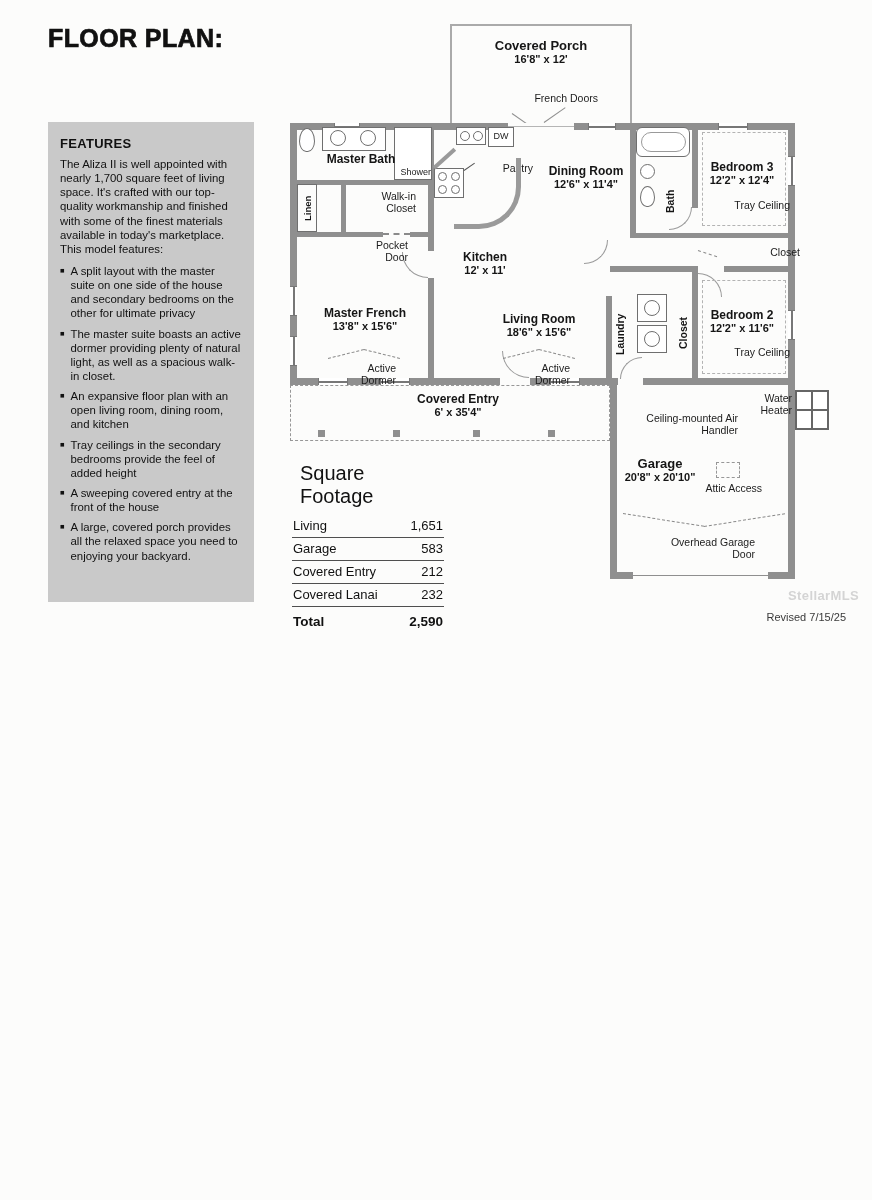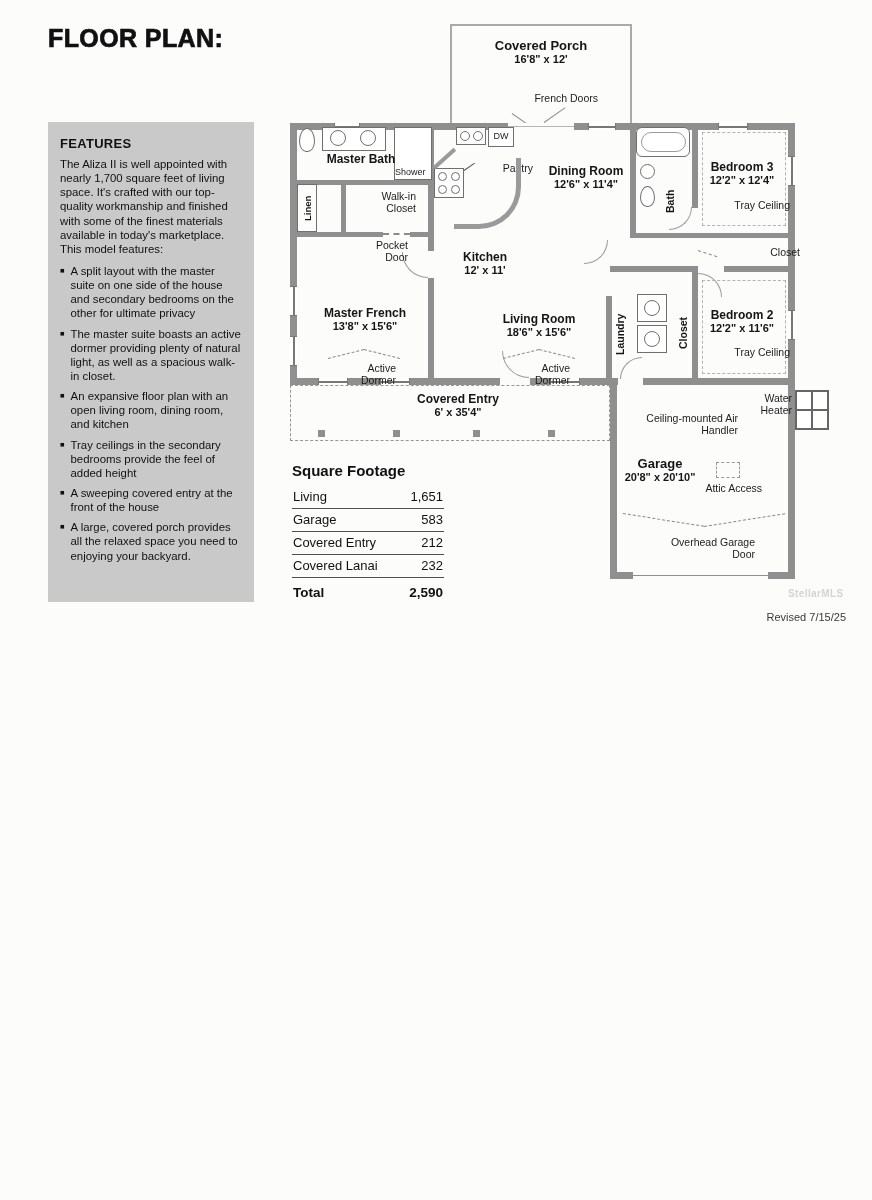--- a/index.html
+++ b/index.html
@@ -38,25 +38,25 @@
   .winH{position:absolute;height:7px;background:linear-gradient(#777,#777) center/100% 2px no-repeat,#fff;
         border-left:1px solid #777;border-right:1px solid #777;box-sizing:border-box;}
   .winV{position:absolute;width:7px;background:linear-gradient(#777,#777) center/2px 100% no-repeat,#fff;
         border-top:1px solid #777;border-bottom:1px solid #777;box-sizing:border-box;}
   .gapH{position:absolute;height:7px;background:#fcfcfb;}
   .arc{position:absolute;box-sizing:border-box;}
   .pillar{position:absolute;width:7px;height:7px;background:#8f8f8f;}
   .porch{position:absolute;border:2px solid #aaa;box-sizing:border-box;}
   
   .sqft{position:absolute;left:292px;top:462px;width:152px;}
-  .sqft .sh{font-size:15px;font-weight:bold;margin:0 0 7px;}
+  .sqft .sh{font-size:20px;font-weight:normal;margin:0 8px 7px;}
   .srow{display:flex;justify-content:space-between;font-size:13px;
         padding:3px 1px 4px;border-bottom:1.5px solid #4f4f4f;}
   .srow.total{border-bottom:none;font-weight:bold;font-size:13.5px;padding-top:7px;}
-  .watermark{position:absolute;left:788px;top:588px;font-size:10px;font-weight:bold;
+  .watermark{position:absolute;left:788px;top:588px;font-size:13px;font-weight:bold;
              color:#d4d4d4;letter-spacing:.4px;}
   .revised{position:absolute;left:742px;top:611px;width:104px;text-align:right;
            font-size:11px;color:#3a3a3a;}
 </style>
 </head>
 <body>
 
 <div class="page">
 
   <div class="kicker">FLOOR PLAN:</div>
@@ -151,21 +151,21 @@
     <div class="arc" style="left:332px;top:339px;width:22px;height:22px;border-left:1.2px solid #9a9a9a;border-top:1.2px solid #9a9a9a;border-radius:22px 0 0 0;"></div>
     <div class="arc" style="left:296px;top:222px;width:24px;height:24px;border-right:1.2px solid #9a9a9a;border-bottom:1.2px solid #9a9a9a;border-radius:0 0 24px 0;"></div>
     <div class="dline" style="left:95px;top:215px;width:27px;border-top-width:2px;"></div>
 
     <div class="fix" style="left:11px;top:110px;width:16px;height:24px;border-radius:50% 50% 45% 45% / 55% 55% 45% 45%;"></div>
     <div class="fix" style="left:34px;top:109px;width:64px;height:24px;">
       <div class="circ" style="left:7px;top:2px;width:16px;height:16px;"></div>
       <div class="circ" style="left:37px;top:2px;width:16px;height:16px;"></div>
     </div>
     <div class="fix" style="left:106px;top:109px;width:38px;height:53px;">
-      <div class="small" style="position:absolute;left:0;right:0;bottom:2px;text-align:left;font-size:9px;">Shower</div>
+      <div class="small" style="position:absolute;left:0;right:0;bottom:2px;text-align:right;font-size:9px;">Shower</div>
     </div>
     <div class="lbl" style="left:18px;top:134px;width:110px;">
       <div class="rname">Master Bath</div>
     </div>
 
     <div class="fix" style="left:9px;top:166px;width:20px;height:48px;background:transparent;"></div>
     <div class="vlabel" style="left:9px;top:166px;width:20px;height:48px;font-size:9.5px;">Linen</div>
     <div class="lbl small" style="left:68px;top:172px;width:60px;">Walk-in Closet</div>
     <div class="lbl small" style="left:74px;top:221px;width:46px;">Pocket Door</div>
 

